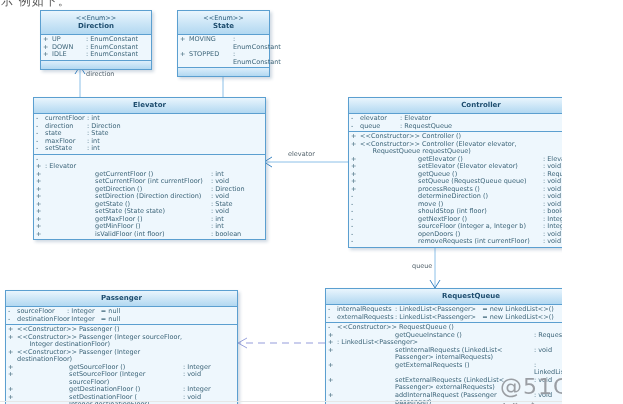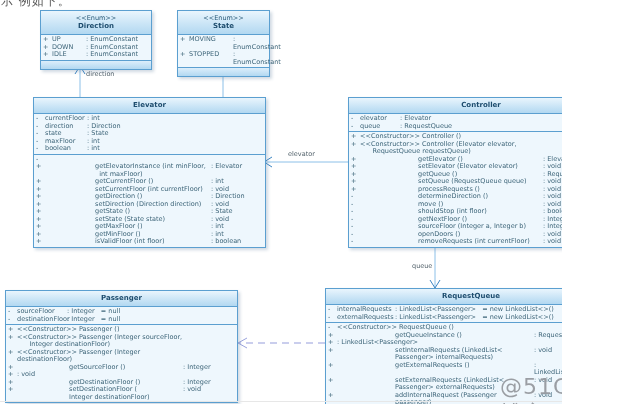--- a/index.html
+++ b/index.html
@@ -144,33 +144,31 @@
           <span class="nm">state</span>
           <span class="tp">: State</span>
         </div>
         <div class="row">
           <span class="sg">-</span>
           <span class="nm">maxFloor</span>
           <span class="tp">: int</span>
         </div>
         <div class="row">
           <span class="sg">-</span>
-          <span class="nm">boolean</span>
+          <span class="nm">setState</span>
           <span class="tp">: int</span>
         </div>
       </div>
     <div class="methods">
         <div class="row">
           <span class="sg">-</span>
           <span class="tp"></span>
         </div>
         <div class="row">
           <span class="sg">+</span>
-          <span class="nm pad">getElevatorInstance (int minFloor,
-  int maxFloor)</span>
           <span class="tp">: Elevator</span>
         </div>
         <div class="row">
           <span class="sg">+</span>
           <span class="nm pad">getCurrentFloor ()</span>
           <span class="tp">: int</span>
         </div>
         <div class="row">
           <span class="sg">+</span>
           <span class="nm pad">setCurrentFloor (int currentFloor)</span>
@@ -338,20 +336,21 @@
           <span class="nm">&lt;&lt;Constructor&gt;&gt; Passenger (Integer destinationFloor)</span>
           <span class="tp"></span>
         </div>
         <div class="row">
           <span class="sg">+</span>
           <span class="nm pad">getSourceFloor ()</span>
           <span class="tp">: Integer</span>
         </div>
         <div class="row">
           <span class="sg">+</span>
+          <span class="nm pad">setSourceFloor (Integer sourceFloor)</span>
           <span class="tp">: void</span>
         </div>
         <div class="row">
           <span class="sg">+</span>
           <span class="nm pad">getDestinationFloor ()</span>
           <span class="tp">: Integer</span>
         </div>
         <div class="row">
           <span class="sg">+</span>
           <span class="nm pad">setDestinationFloor (

